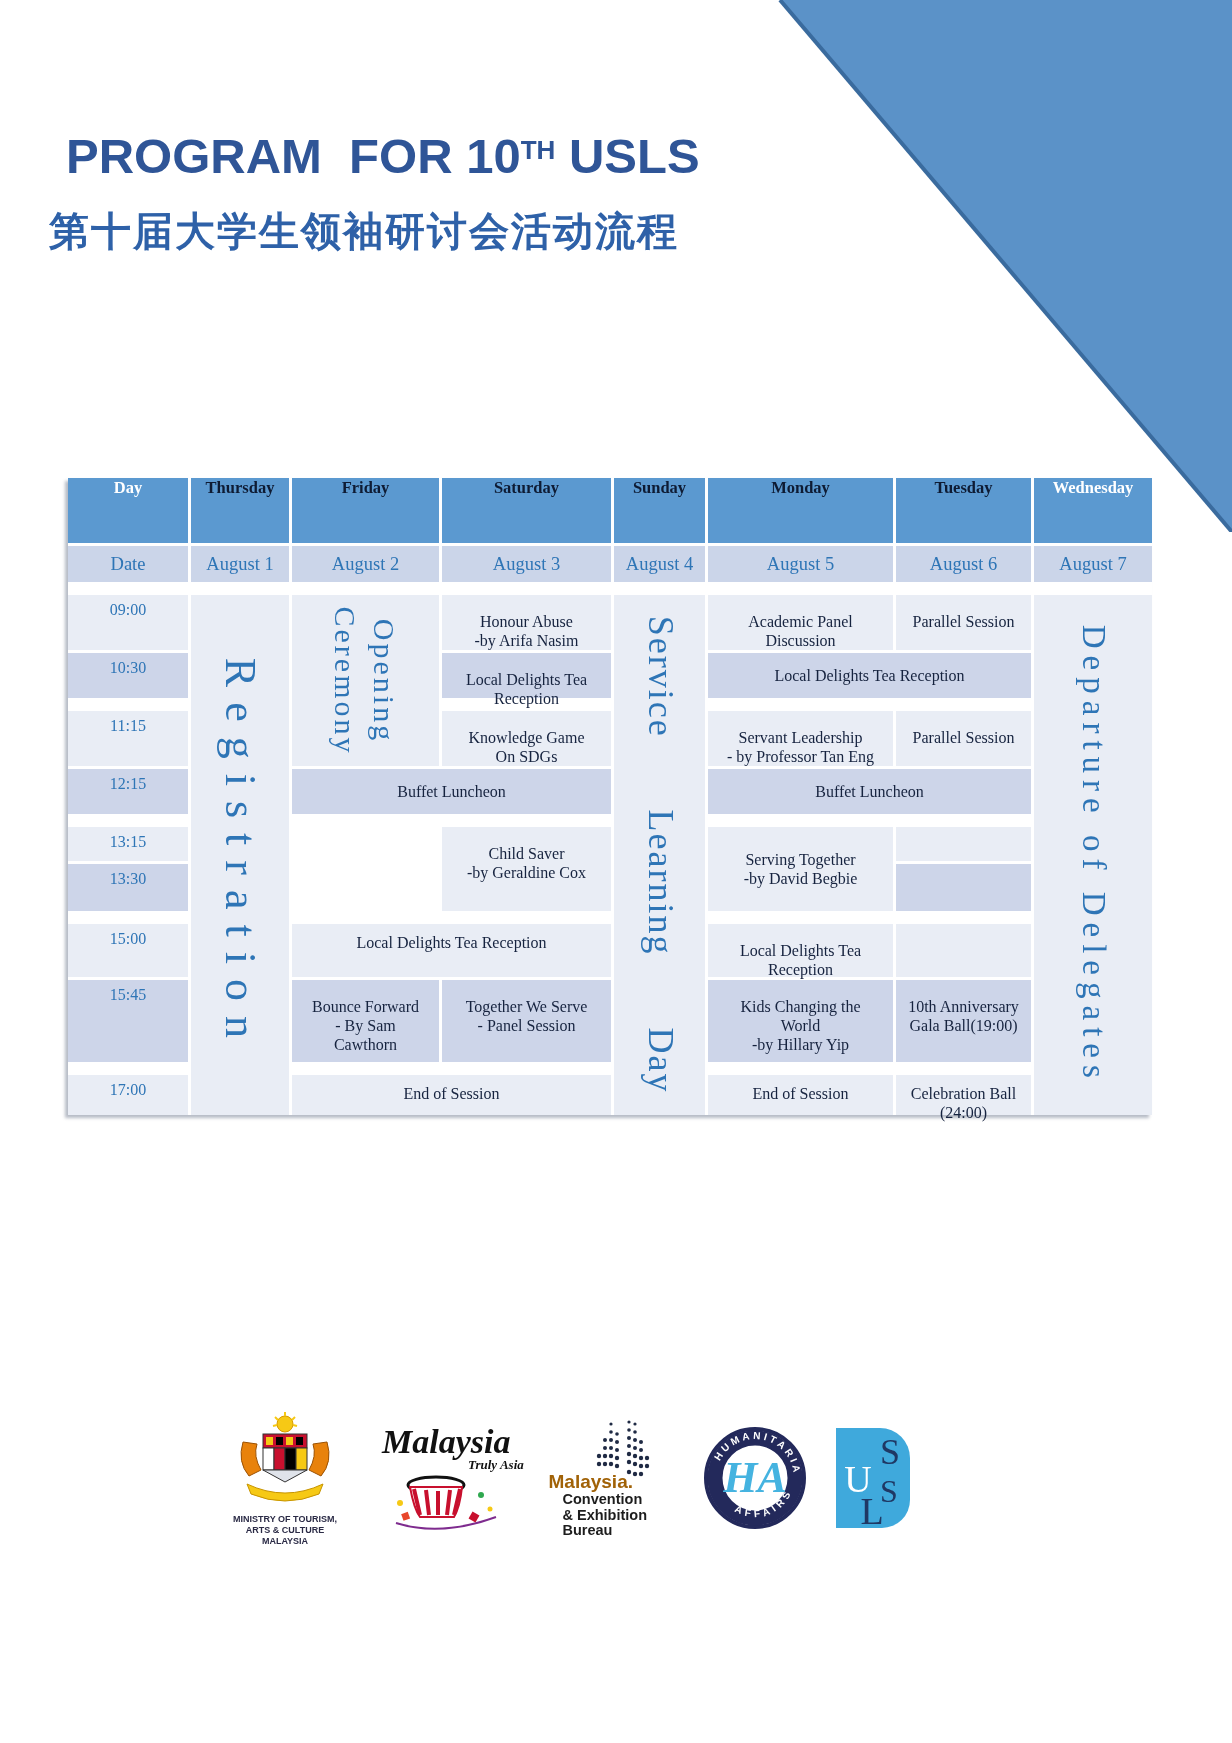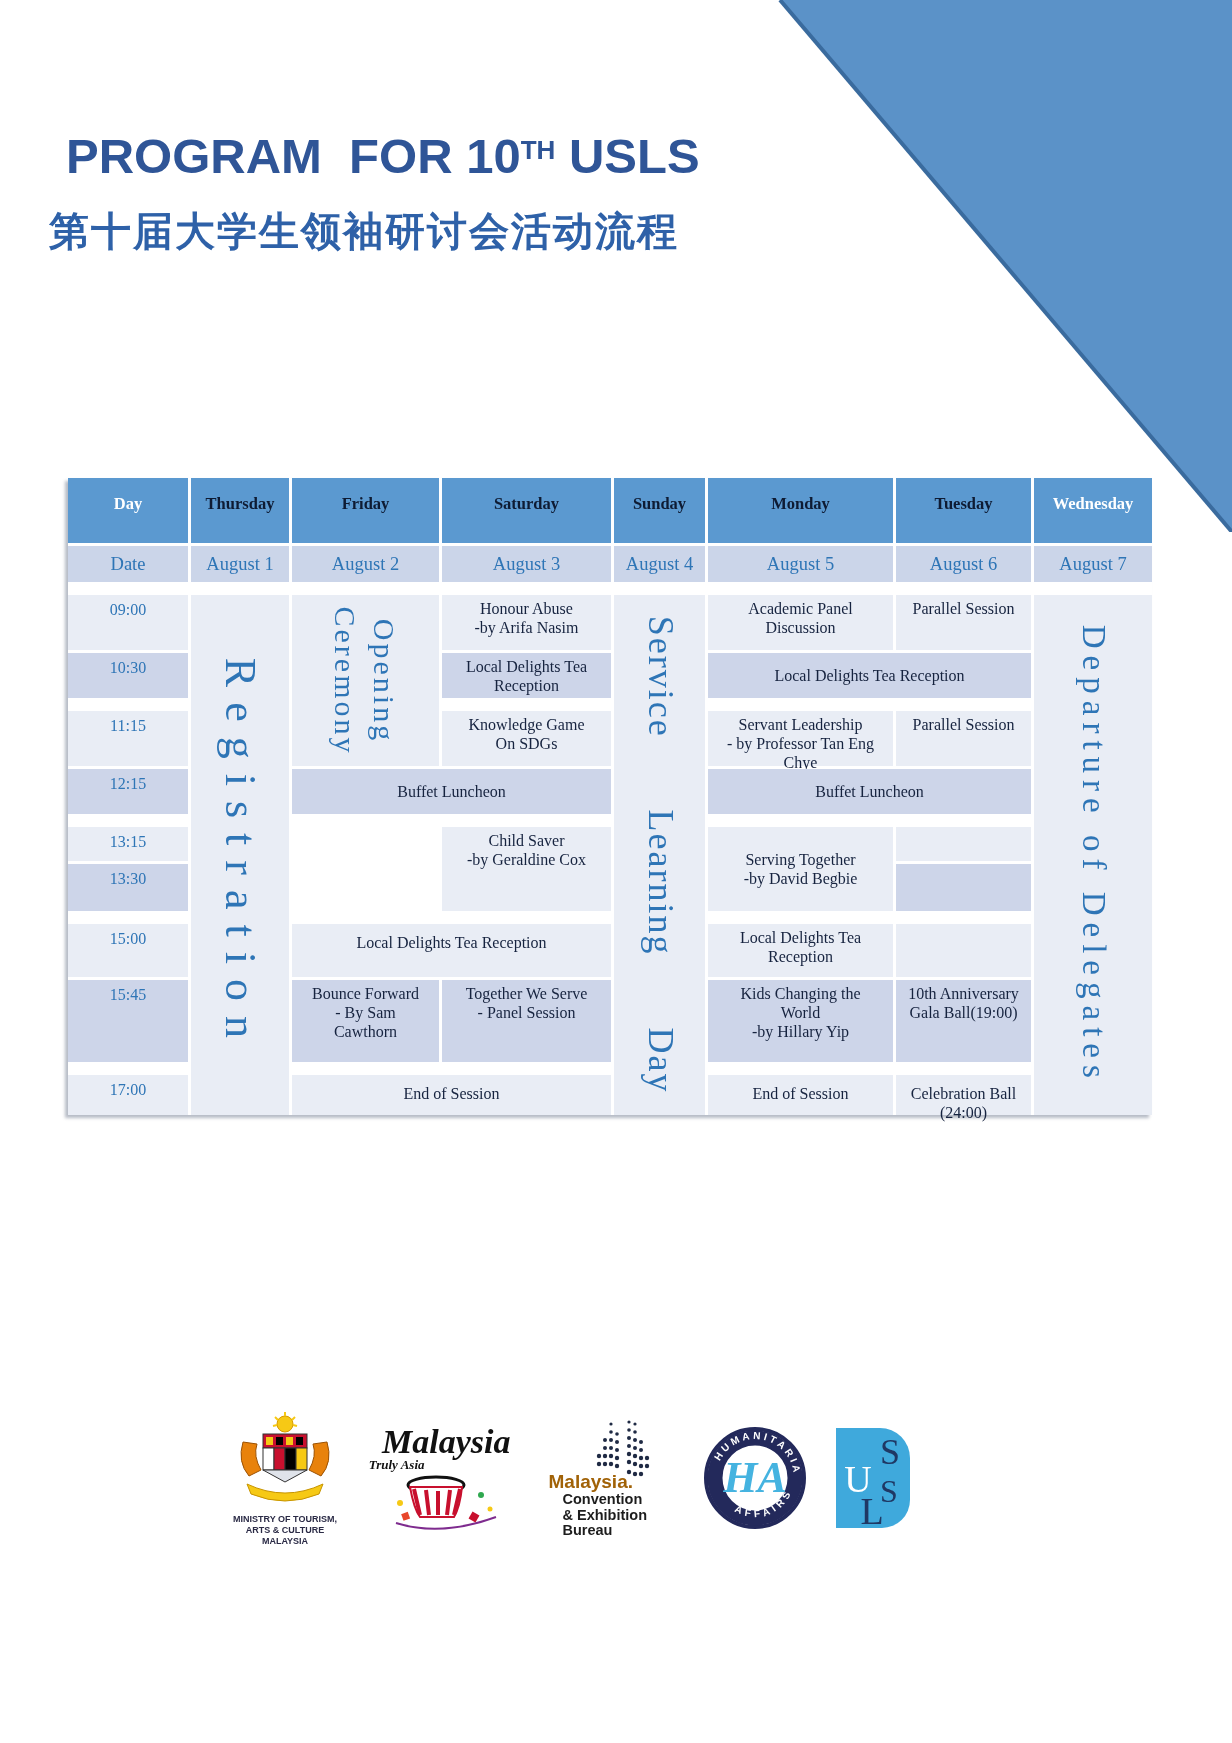--- a/index.html
+++ b/index.html
@@ -23,26 +23,26 @@
   
   .sched{
     position:absolute;left:68px;top:478px;
     display:grid;
     grid-template-columns:120px 98px 147px 169px 91px 185px 135px 118px;
     grid-template-rows:65px 36px 65px 45px 65px 45px 44px 47px 63px 82px 50px;
     gap:3px;
     box-shadow:-3px 3px 3px rgba(96,106,128,.45);
   }
   .cell{
-    text-align:center;padding-top:4px;box-sizing:border-box;
+    text-align:center;padding-top:17px;box-sizing:border-box;
     font-size:16px;line-height:1.2;color:#16233F;white-space:pre-line;
   }
   .lt{background:#E9EDF5;margin-top:10px;}
   .dk{background:#CDD5E9;}
-  .hd{background:#5B99D0;color:#0E1B33;font-weight:bold;font-size:16.5px;padding-top:16px;}
+  .hd{background:#5B99D0;color:#0E1B33;font-weight:bold;font-size:16.5px;padding-top:0;}
   .wh{color:#ffffff;}
   .dt{background:#CBD5E9;color:#2E75B6;font-size:18.5px;display:flex;align-items:center;justify-content:center;padding-top:0;}
   .tm{color:#2E75B6;font-size:16px;padding-top:5px;}
   .vc{display:flex;align-items:center;justify-content:center;padding-top:0;}
   .pad8{padding-top:9px;}
   .vcell{display:flex;align-items:center;justify-content:center;padding-top:0;}
   .vtxt{
     transform:rotate(90deg);flex:none;white-space:pre;text-align:center;
     color:#2E75B6;font-family:"Liberation Serif",serif;
   }
@@ -59,21 +59,21 @@
   .crest-caption{
     font-family:"Liberation Sans",sans-serif;font-weight:bold;font-size:9px;
     color:#2B2B46;line-height:1.25;margin-top:2px;white-space:pre-line;
   }
   .mta-word{
     font-family:"Liberation Serif",serif;font-style:italic;font-weight:bold;
     font-size:34px;color:#111111;line-height:1;
   }
   .mta-tag{
     font-family:"Liberation Serif",serif;font-style:italic;font-weight:bold;
-    font-size:13px;color:#111111;text-align:left;margin-top:-2px;
+    font-size:13px;color:#111111;text-align:right;margin-top:-2px;
   }
   .myceb{width:130px;text-align:left;}
   .myceb-brand{font-family:"Liberation Sans",sans-serif;font-weight:bold;font-size:19px;color:#a16207;line-height:1;}
   .myceb-line{font-family:"Liberation Sans",sans-serif;font-weight:bold;font-size:14.5px;color:#1d1d1d;line-height:1.1;}
 </style>
 </head>
 <body>
 
 <svg class="corner-triangle" viewBox="0 0 454 532">
   <polygon points="2,0 454,0 454,532" fill="#5B92C8"></polygon>

